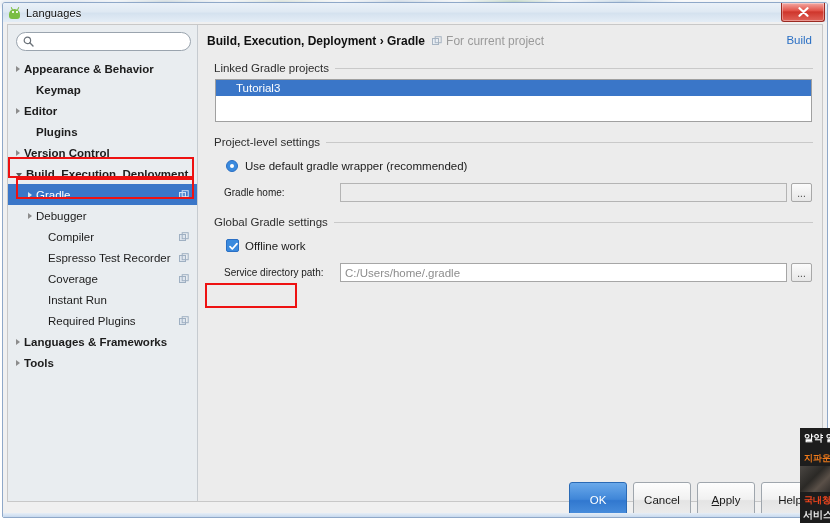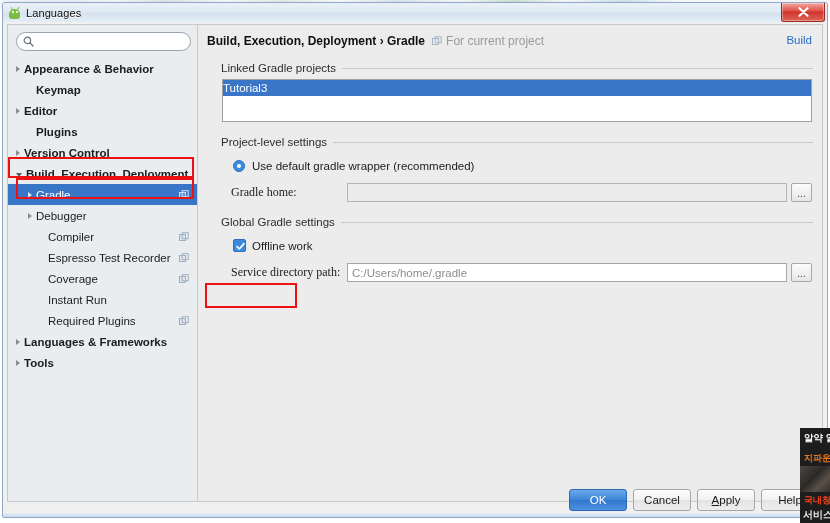--- a/index.html
+++ b/index.html
@@ -197,41 +197,41 @@
     font-size: 12px; font-weight: bold; color: #101010;
     white-space: nowrap;
   }
   .scope-icon { margin: 0 4px 0 7px; position: relative; top: 1px; }
   .scope-text { font-size: 12px; color: #9a9a9a; }
   .reset-link {
     position: absolute; right: 10px; top: 9px;
     font-size: 11.5px; color: #2a6fc4; cursor: pointer;
   }
 
-  .section { margin: 14px 9px 0 23px; }
+  .section { margin: 14px 9px 0 16px; }
   .section-head {
     display: flex; align-items: center;
     font-size: 11.5px; color: #2d2d2d;
     white-space: nowrap;
   }
   .section-head .rule {
     flex: 1; height: 1px; background: #c9c9c9;
     margin-left: 6px;
   }
 
   .list-box {
     margin: 5px 1px 0 1px;
     height: 43px;
     border: 1px solid #a0a0a0;
     background: #ffffff;
     box-sizing: border-box;
   }
   .list-item {
     height: 16px; line-height: 16px;
-    padding-left: 0;
+    padding-left: 20px;
     font-size: 11.5px; color: #1b1b1b;
     cursor: default;
   }
   .list-item.selected { background: #3a76c8; color: #ffffff; }
 
   .radio-row { display: flex; align-items: center; margin: 12px 0 0 12px; }
   .radio {
     width: 12px; height: 12px; border-radius: 50%;
     border: 1px solid #7b8894;
     background: #fdfdfd;
@@ -244,21 +244,21 @@
     border-color: #2a6fc4;
   }
   .radio.checked::after {
     content: ""; position: absolute;
     left: 3px; top: 3px; width: 4px; height: 4px;
     border-radius: 50%; background: #ffffff;
   }
   .radio-label { font-size: 11.5px; color: #1b1b1b; }
 
   .field-row { display: flex; align-items: center; margin: 11px 0 0 10px; padding-right: 1px; }
-  .field-label { font-size: 12px; color: #1b1b1b; width: 116px; flex: none; font-family: Liberation Serif, serif; }
+  .field-label { font-size: 10px; color: #1b1b1b; width: 116px; flex: none; }
   .text-field {
     flex: 1; height: 19px;
     border: 1px solid #a6a6a6;
     background: #ffffff;
     box-sizing: border-box;
     font-family: "Liberation Sans", sans-serif;
     font-size: 11.5px; color: #8d8d8d;
     padding: 0 4px; outline: none;
   }
   .text-field.disabled { background: #ececec; border-color: #b4b4b4; }
@@ -298,21 +298,21 @@
   
   .buttonbar {
     position: absolute;
     left: 0; bottom: 0;
     width: 826px; height: 34px;
     display: flex; align-items: center; justify-content: flex-end;
     padding-right: 10px;
     box-sizing: border-box;
   }
   .btn {
-    height: 22px; min-width: 58px;
+    height: 36px; min-width: 58px;
     margin-left: 6px;
     border: 1px solid #9fa6ad;
     border-radius: 3px;
     background: linear-gradient(180deg,#fdfdfd 0%,#f1f1f1 48%,#e4e4e4 52%,#ededed 100%);
     font-family: "Liberation Sans", sans-serif;
     font-size: 11.5px; color: #1a1a1a;
     display: flex; align-items: center; justify-content: center;
     cursor: pointer; padding: 0 10px;
     box-sizing: border-box;
   }

